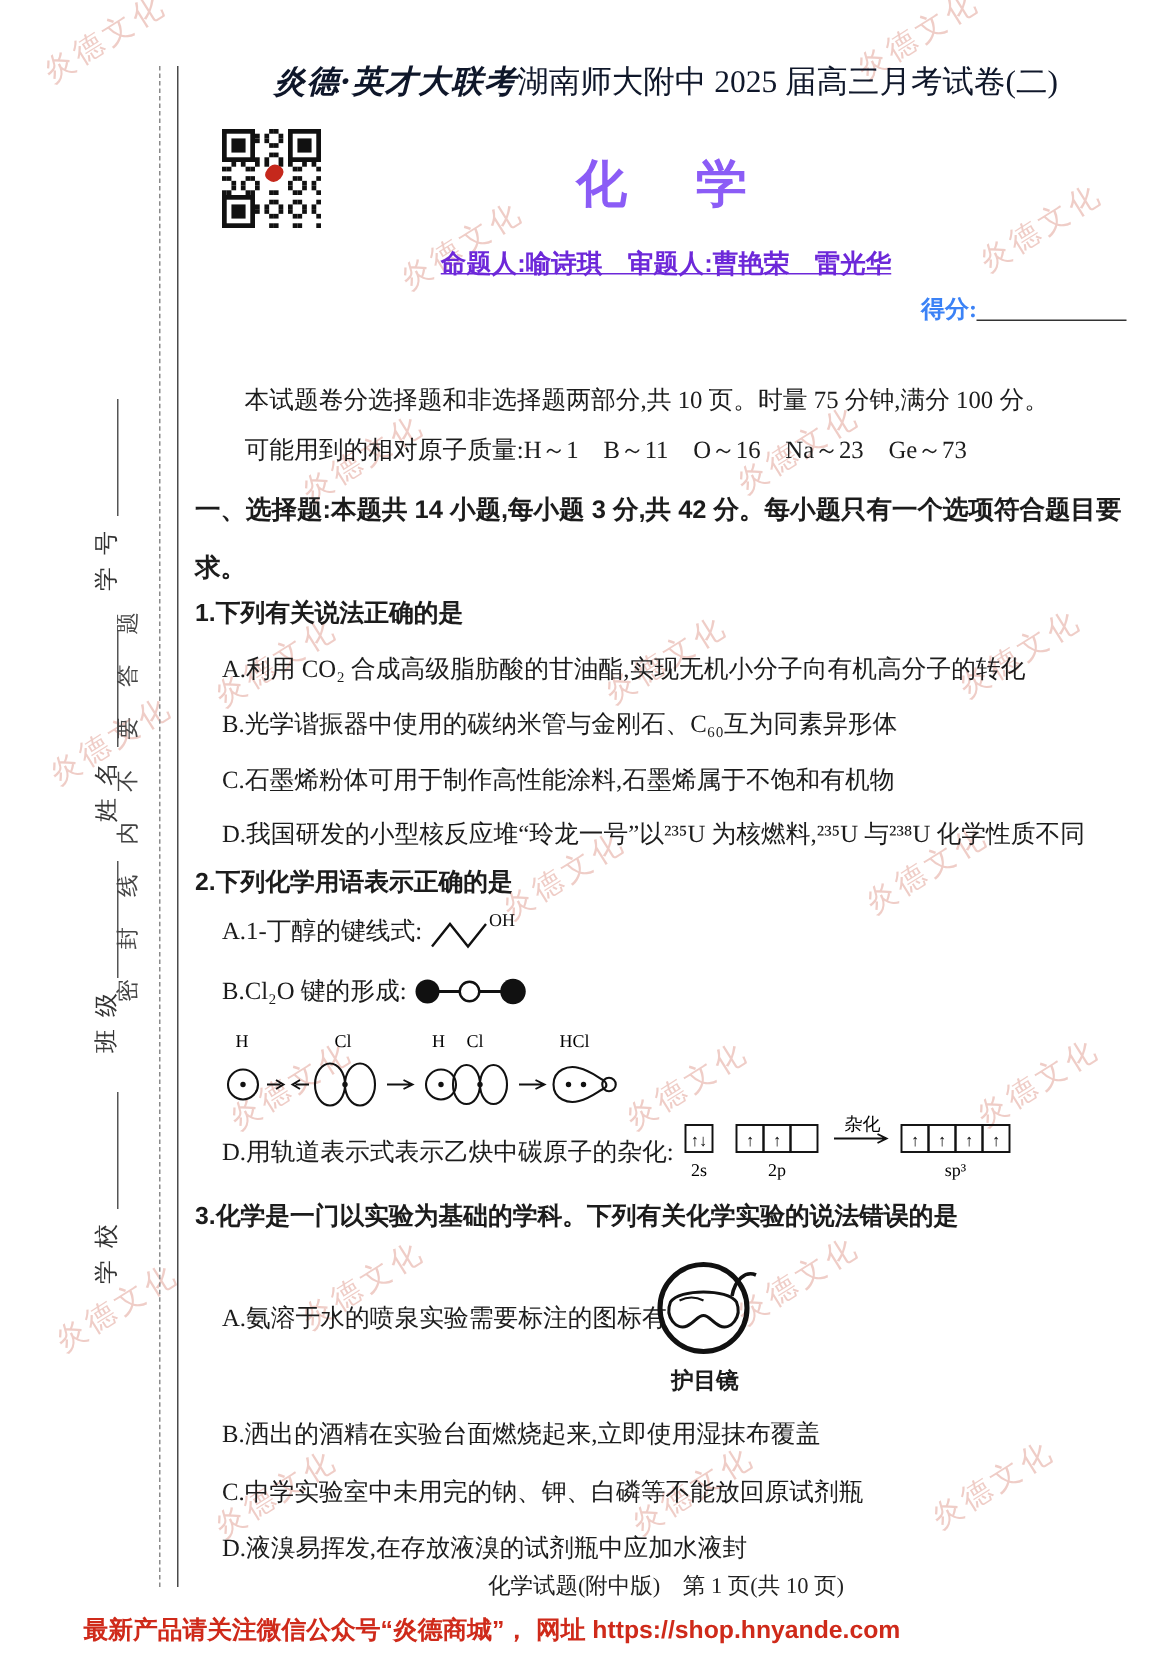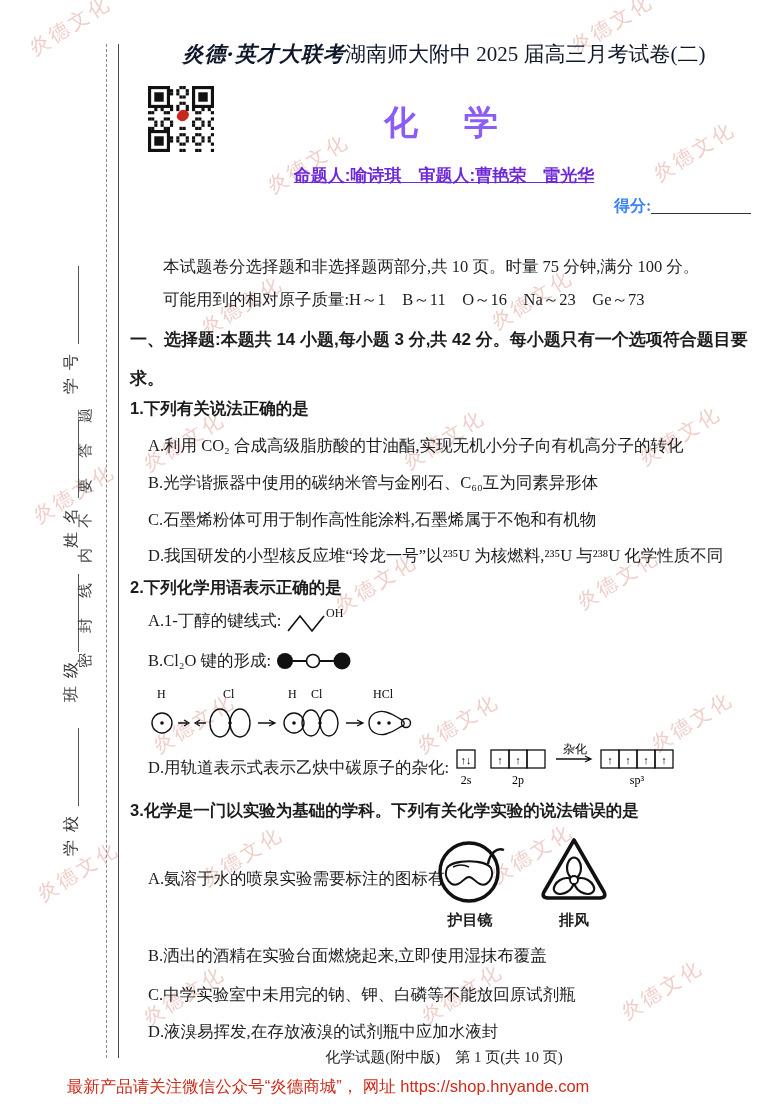--- a/index.html
+++ b/index.html
@@ -41,26 +41,26 @@
   
   .line{position:absolute;left:130px;width:628px;font-size:16.5px;white-space:nowrap;}
   .indent{text-indent:33px;}
   .sec{position:absolute;left:130px;top:320px;width:628px;font-size:17px;line-height:39px;
        font-weight:bold;font-family:"Liberation Sans",sans-serif;white-space:normal;}
   .stem{font-family:"Liberation Sans",sans-serif;font-weight:bold;font-size:16.5px;}
   .opt{left:148px;}
   .flexline{display:flex;align-items:center;gap:4px;}
   .chem-svg{flex:0 0 auto;}
   
-  .icons{position:absolute;left:430px;top:833px;display:flex;gap:24px;}
+  .icons{position:absolute;left:430px;top:833px;display:flex;gap:4px;}
   .icon-item{display:flex;flex-direction:column;align-items:center;width:80px;}
   .icon-label{margin-top:4px;font-size:15px;font-weight:bold;font-family:"Liberation Sans",sans-serif;}
   
   .page-info{position:absolute;left:130px;top:1048px;width:628px;text-align:center;font-size:15px;color:#222;}
-  .promo{position:absolute;left:0;top:1076px;width:656px;text-align:center;font-size:16.5px;font-weight:normal;
+  .promo{position:absolute;left:0;top:1076px;width:656px;text-align:center;font-size:16.5px;font-weight:bold;
          font-family:"Liberation Sans",sans-serif;color:#cf2a1a;}
   svg text{font-family:"Liberation Serif",serif;}
 </style>
 </head>
 <body>
 
 <div id="wm-layer">
     <span class="wm" style="left: 24px; top: 12px;">炎德文化</span>
     <span class="wm" style="left: 566px; top: 10px;">炎德文化</span>
     <span class="wm" style="left: 648px; top: 138px;">炎德文化</span>
@@ -309,36 +309,20 @@
 <div class="icons">
   <div class="icon-item">
     <svg width="74" height="74" viewBox="0 0 74 74">
       <circle cx="36" cy="39" r="29" fill="none" stroke="#111" stroke-width="3.4"></circle>
       <path d="M14 35 C 20 26, 52 26, 58 35 C 62 45, 54 54, 47 51 C 42 49, 40 44, 36 44 C 32 44, 30 49, 25 51 C 18 54, 10 45, 14 35 Z" fill="none" stroke="#111" stroke-width="2"></path>
       <path d="M55 31 C 57 20, 64 14, 71 17" fill="none" stroke="#111" stroke-width="2.4"></path>
       <path d="M20 34 q8 -4 16 0" fill="none" stroke="#111" stroke-width="1.4"></path>
     </svg>
     <span class="icon-label">护目镜</span>
   </div>
-  <div class="icon-item">
-    <svg width="74" height="74" viewBox="0 0 74 74">
-      <path d="M37 7 L 67 59 Q 70 65 62 65 L 12 65 Q 4 65 7 59 Z" fill="none" stroke="#111" stroke-width="3.6" stroke-linejoin="round"></path>
-      <g transform="translate(37,47)">
-        <ellipse cy="-12" rx="7" ry="10.5" fill="none" stroke="#111" stroke-width="2.2"></ellipse>
-        <g transform="rotate(120)">
-            <ellipse cy="-12" rx="7" ry="10.5" fill="none" stroke="#111" stroke-width="2.2"></ellipse>
-          </g>
-        <g transform="rotate(240)">
-            <ellipse cy="-12" rx="7" ry="10.5" fill="none" stroke="#111" stroke-width="2.2"></ellipse>
-          </g>
-        <circle r="4" fill="#fff" stroke="#111" stroke-width="1.8"></circle>
-      </g>
-    </svg>
-    <span class="icon-label">排风</span>
-  </div>
 </div>
 
 <div class="line opt" style="top:945px">B.洒出的酒精在实验台面燃烧起来,立即使用湿抹布覆盖</div>
 <div class="line opt" style="top:984px">C.中学实验室中未用完的钠、钾、白磷等不能放回原试剂瓶</div>
 <div class="line opt" style="top:1021px">D.液溴易挥发,在存放液溴的试剂瓶中应加水液封</div>
 
 <div class="page-info">化学试题(附中版)　第 1 页(共 10 页)</div>
 <div class="promo">最新产品请关注微信公众号“炎德商城”， 网址 https://shop.hnyande.com</div>
 
 </body></html>

